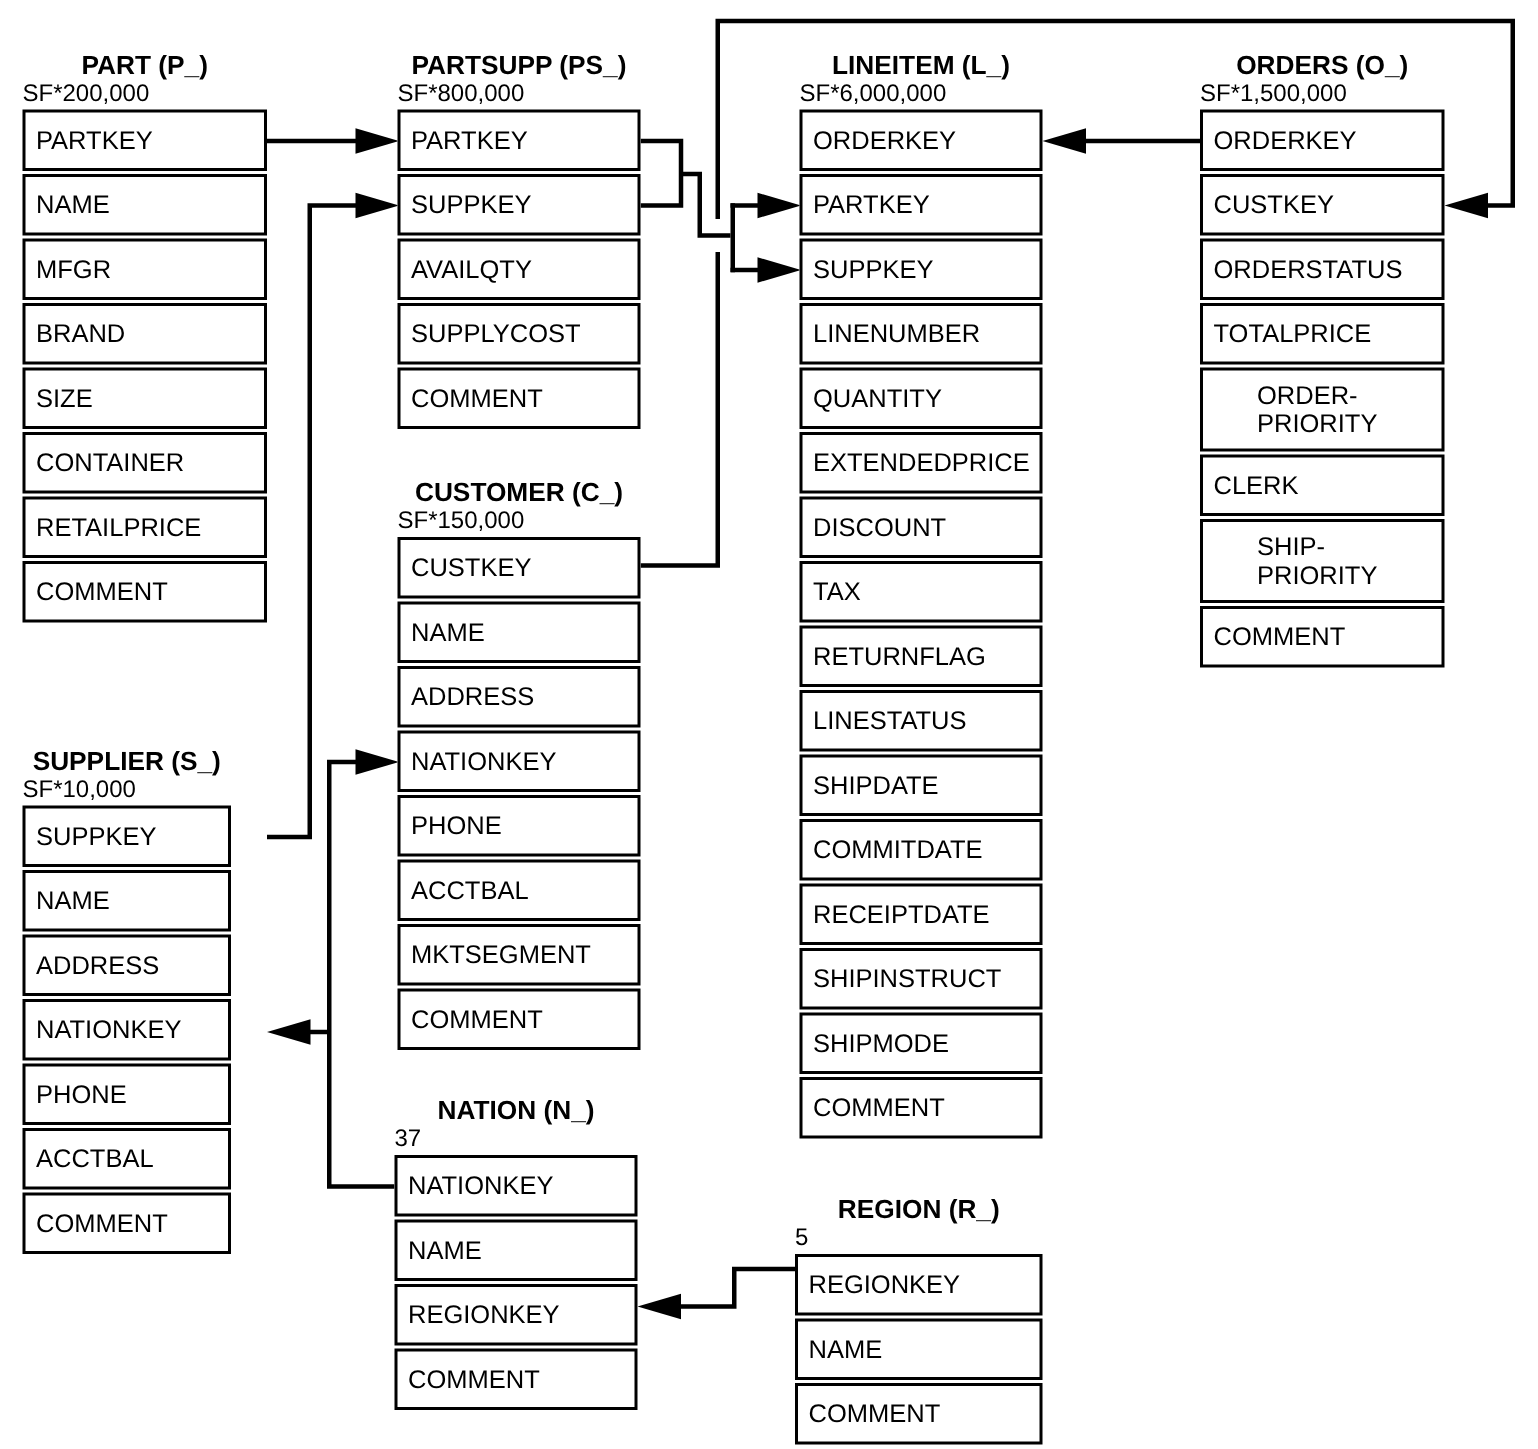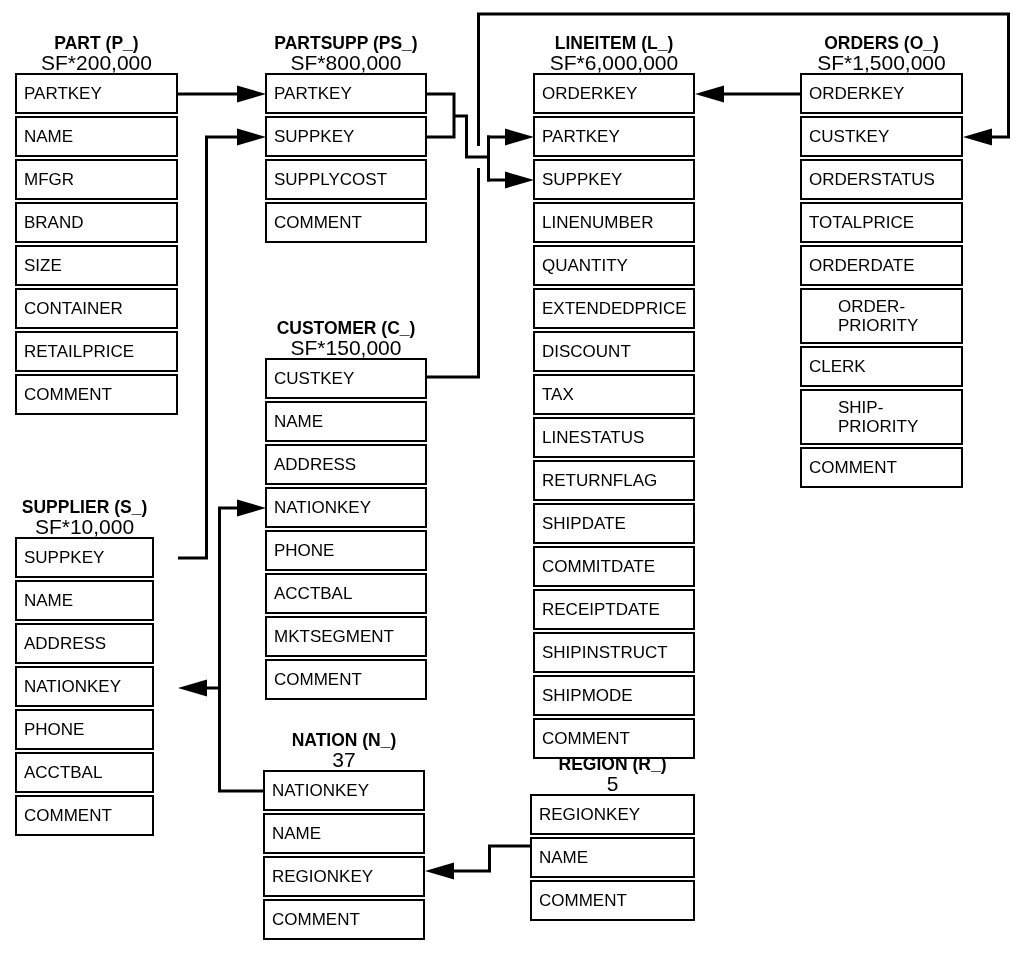--- a/index.html
+++ b/index.html
@@ -23,22 +23,22 @@
     height: 21px;
     line-height: 20px;
     text-align: center;
     font-size: 17.5px;
     font-weight: 700;
     white-space: nowrap;
   }
   .tbl-sub {
     height: 19px;
     line-height: 17px;
-    text-align: center;
-    font-size: 21px;
+    text-align: left;
+    font-size: 16px;
     white-space: nowrap;
   }
   .rows { display: flex; flex-direction: column; gap: 2px; }
   .row {
     box-sizing: border-box;
     height: 41px;
     border: 2.5px solid #000;
     background: #fff;
     display: flex;
     align-items: center;
@@ -102,57 +102,57 @@
         <div class="row">COMMENT</div>
       </div>
   </div>
 
   <div class="tbl" style="left:265px; top:33px; width:162px;">
     <div class="tbl-title">PARTSUPP (PS_)</div>
     <div class="tbl-sub">SF*800,000</div>
     <div class="rows">
         <div class="row">PARTKEY</div>
         <div class="row">SUPPKEY</div>
+        <div class="row">AVAILQTY</div>
         <div class="row">SUPPLYCOST</div>
         <div class="row">COMMENT</div>
       </div>
   </div>
 
   <div class="tbl" style="left:533px; top:33px; width:162px;">
     <div class="tbl-title">LINEITEM (L_)</div>
     <div class="tbl-sub">SF*6,000,000</div>
     <div class="rows">
         <div class="row">ORDERKEY</div>
         <div class="row">PARTKEY</div>
         <div class="row">SUPPKEY</div>
         <div class="row">LINENUMBER</div>
         <div class="row">QUANTITY</div>
         <div class="row">EXTENDEDPRICE</div>
         <div class="row">DISCOUNT</div>
         <div class="row">TAX</div>
+        <div class="row">RETURNFLAG</div>
         <div class="row">LINESTATUS</div>
-        <div class="row">RETURNFLAG</div>
         <div class="row">SHIPDATE</div>
         <div class="row">COMMITDATE</div>
         <div class="row">RECEIPTDATE</div>
         <div class="row">SHIPINSTRUCT</div>
         <div class="row">SHIPMODE</div>
         <div class="row">COMMENT</div>
       </div>
   </div>
 
   <div class="tbl" style="left:800px; top:33px; width:163px;">
     <div class="tbl-title">ORDERS (O_)</div>
     <div class="tbl-sub">SF*1,500,000</div>
     <div class="rows">
         <div class="row">ORDERKEY</div>
         <div class="row">CUSTKEY</div>
         <div class="row">ORDERSTATUS</div>
         <div class="row">TOTALPRICE</div>
-        <div class="row">ORDERDATE</div>
         <div class="row tall">ORDER-
 PRIORITY</div>
         <div class="row">CLERK</div>
         <div class="row tall">SHIP-
 PRIORITY</div>
         <div class="row">COMMENT</div>
       </div>
   </div>
 
   <div class="tbl" style="left:265px; top:318px; width:162px;">
@@ -188,21 +188,21 @@
     <div class="tbl-title">NATION (N_)</div>
     <div class="tbl-sub">37</div>
     <div class="rows">
         <div class="row">NATIONKEY</div>
         <div class="row">NAME</div>
         <div class="row">REGIONKEY</div>
         <div class="row">COMMENT</div>
       </div>
   </div>
 
-  <div class="tbl" style="left:530px; top:754px; width:165px;">
+  <div class="tbl" style="left:530px; top:796px; width:165px;">
     <div class="tbl-title">REGION (R_)</div>
     <div class="tbl-sub">5</div>
     <div class="rows">
         <div class="row">REGIONKEY</div>
         <div class="row">NAME</div>
         <div class="row">COMMENT</div>
       </div>
   </div>
 
 </div>

